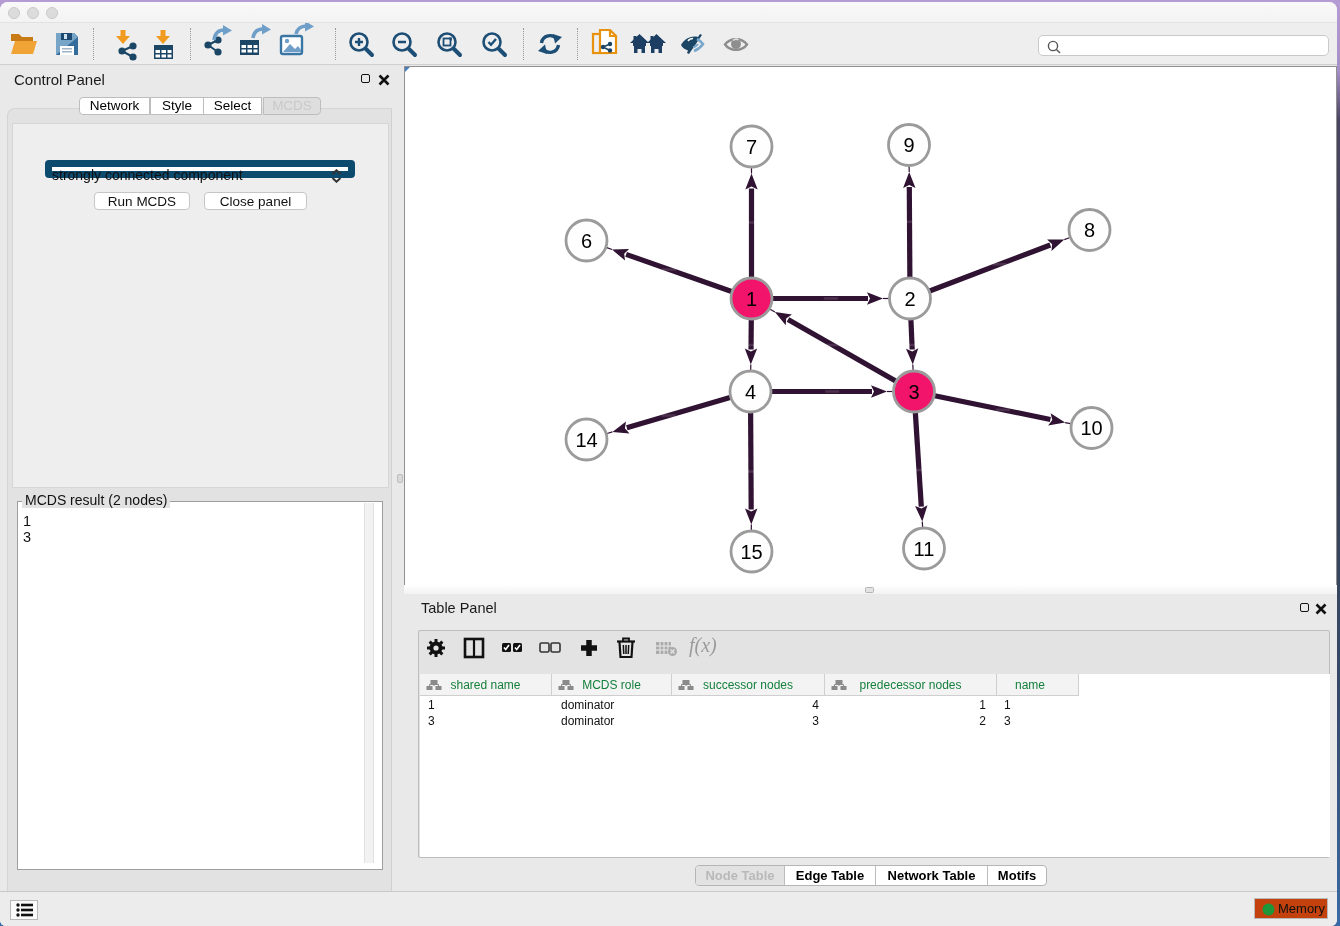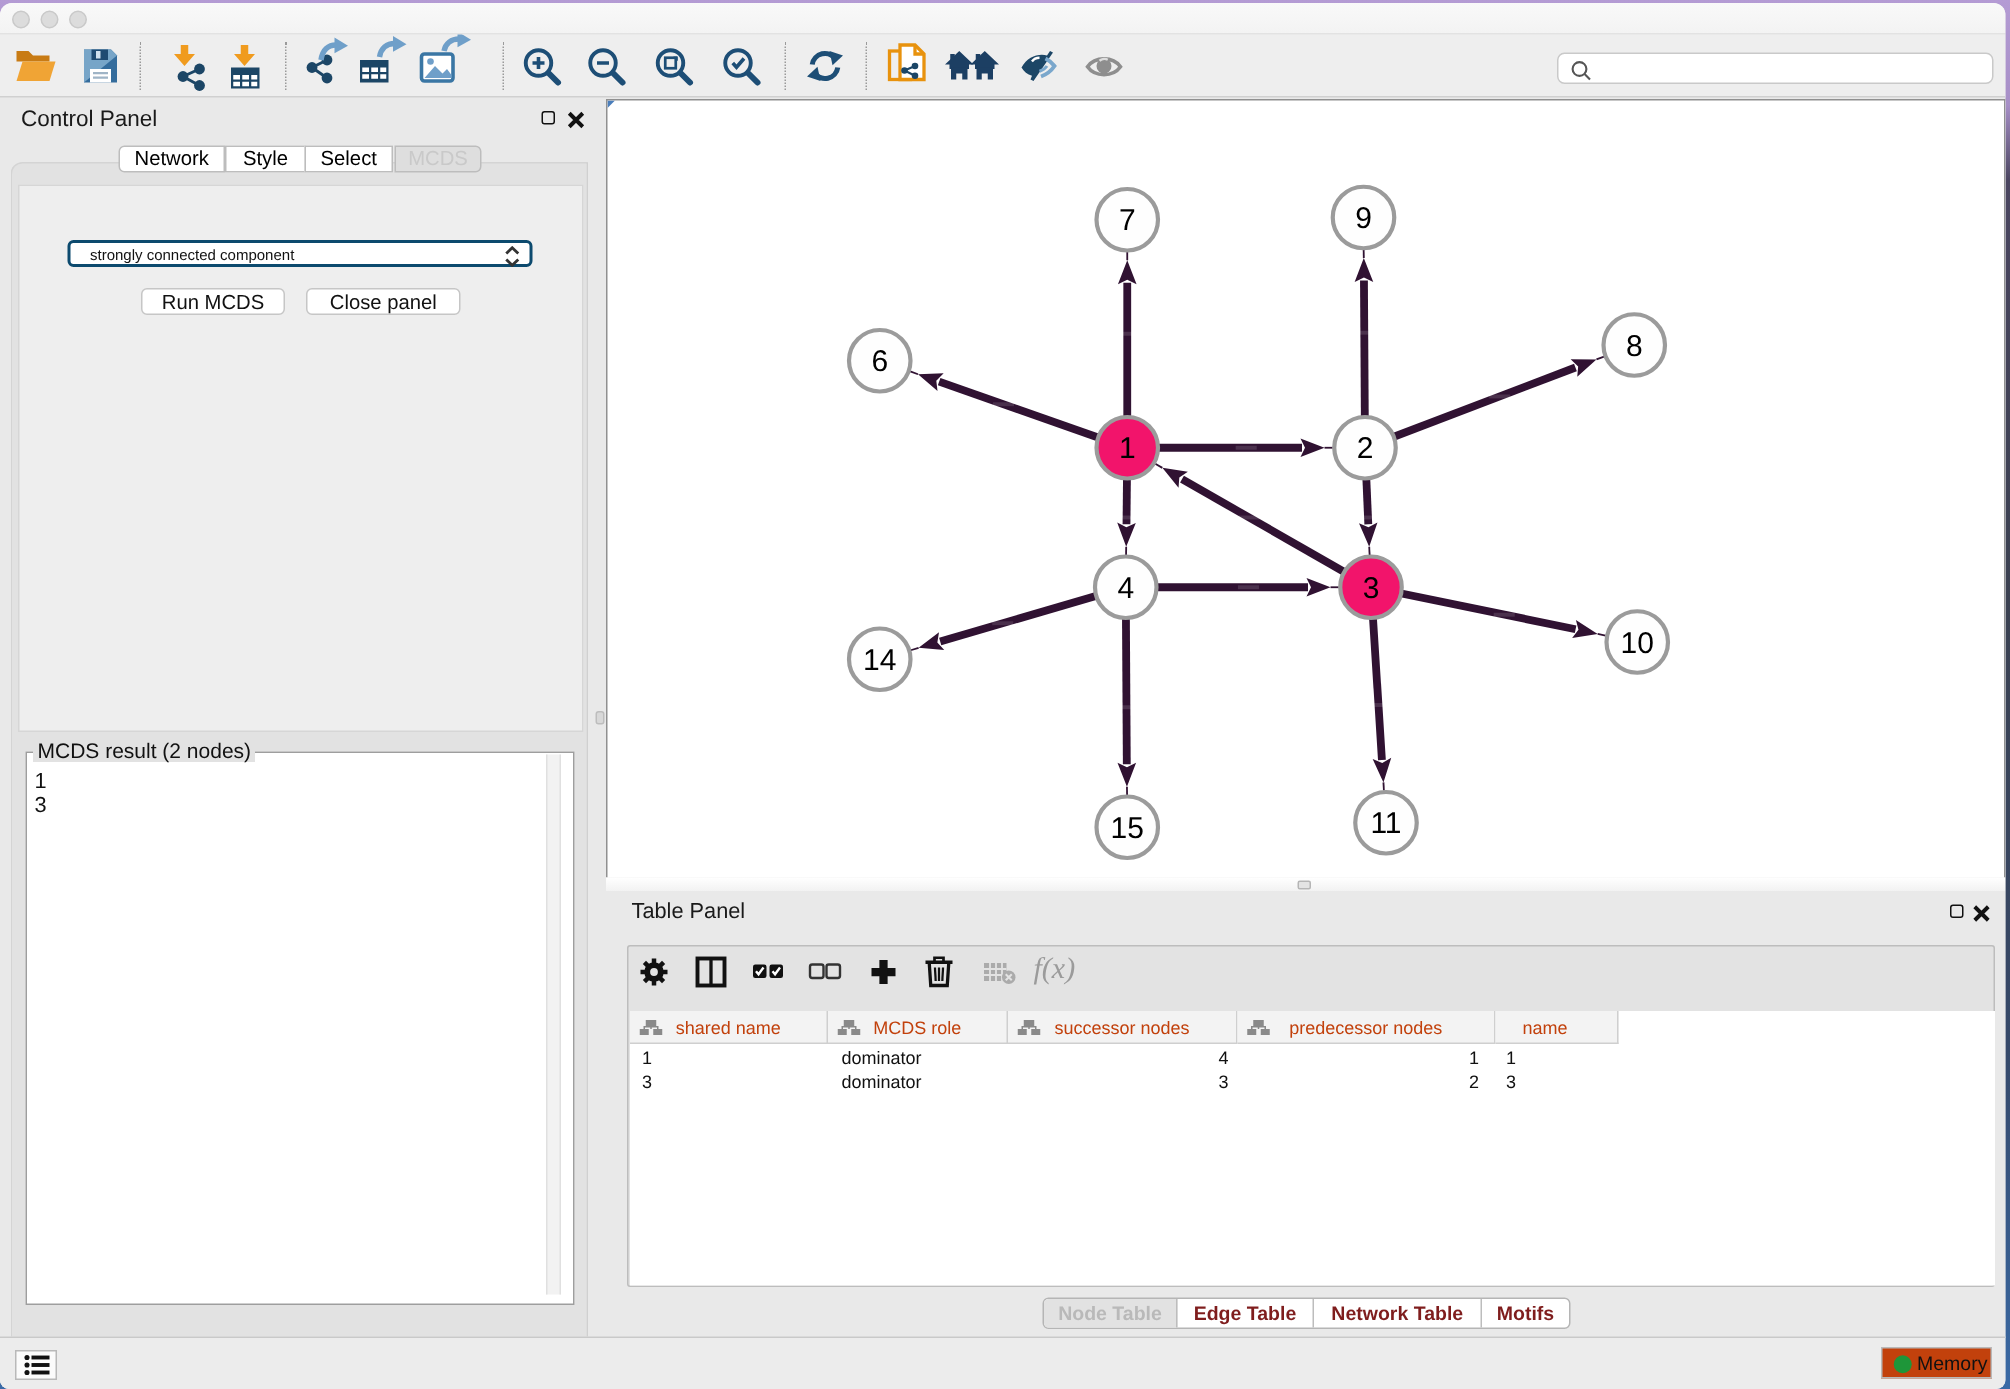--- a/index.html
+++ b/index.html
@@ -15,40 +15,40 @@
 
 #cpanel { position:absolute; left:0; top:64px; width:392px; height:884px; background:#e9e9e9; }
 #cp-title { position:absolute; left:14px; top:5px; font-size:15px; color:#1a1a1a; }
 .panel-float { position:absolute; width:9px; height:9px; border:1.5px solid #111; border-radius:2px; background:transparent; }
 .tabrow { position:absolute; height:22px; z-index:3; }
 .tab { position:absolute; top:0; height:18px; background:#ffffff; border:1px solid #bdbdbd; font-size:13.5px; color:#000; text-align:center; line-height:16px; }
 .tab.sel { background:#dedede; color:#c9c9c9; border-color:#bdbdbd; }
 #cp-outer { position:absolute; left:7px; top:42px; width:385px; height:784px; background:#e2e2e2; border-radius:8px 0 0 0; border-top:1px solid #d4d4d4; border-left:1px solid #d4d4d4; border-right:1px solid #d0d0d0; }
 #cp-inner { position:absolute; left:4px; top:14px; width:377px; height:365px; background:#eeeeee; border:1px solid #d6d6d6; }
 #opt-label { position:absolute; left:0; top:12px; width:100%; text-align:center; font-size:14px; color:#111; }
-#dropdown { position:absolute; left:32px; top:36px; width:310px; height:18px; background:#ffffff; border:2px solid #0c4a6e; border-radius:4px; font-size:10px; color:#111; line-height:17px; padding-left:13px; }
+#dropdown { position:absolute; left:32px; top:36px; width:310px; height:18px; background:#ffffff; border:7px solid #0c4a6e; border-radius:4px; font-size:14px; color:#111; line-height:17px; }
 .btn { position:absolute; height:18px; background:#ffffff; border:1px solid #c6c6c6; border-radius:4px; font-size:13.5px; color:#111; text-align:center; line-height:17px; }
 #fieldset { position:absolute; left:9px; top:392px; width:366px; height:369px; border:1px solid #9e9e9e; background:#ffffff; }
 #fieldset-legend { position:absolute; left:4px; top:-10px; background:#e2e2e2; padding:0 3px; font-size:14px; color:#111; }
 #scrollstrip { position:absolute; right:8px; top:1px; width:10px; height:360px; background:#f2f2f2; border-left:1px solid #e0e0e0; border-right:1px solid #e0e0e0; }
 
 #netwin { position:absolute; left:404px; top:64px; width:933px; height:519px; border:1px solid #909090; border-bottom:none; background:#ffffff; }
 #net-titlebar { position:absolute; left:0; top:0; width:931px; height:21px; background:linear-gradient(#ececec,#d6d6d6); border-bottom:1px solid #ababab; }
 #net-title { position:absolute; top:1px; width:100%; text-align:center; font-size:15.5px; font-weight:bold; color:#1a1a1a; }
 .tl { position:absolute; top:4px; width:13px; height:13px; border-radius:50%; }
 
 #tpanel { position:absolute; left:404px; top:592px; width:933px; height:298px; background:#e9e9e9; }
 #tp-title { position:absolute; left:17px; top:6px; font-size:14.5px; color:#1a1a1a; }
 #tp-box { position:absolute; left:14px; top:36px; width:912px; height:228px; background:#e3e3e3; border:1px solid #bdbdbd; border-radius:2px; }
 #tp-white { position:absolute; left:1px; top:43px; width:910px; height:183px; background:#ffffff; }
-.th { position:absolute; top:0; height:22px; background:#f3f3f3; border-right:1px solid #cfcfcf; border-bottom:1px solid #cfcfcf; font-size:12px; color:#c2410c; }
+.th { position:absolute; top:0; height:22px; background:#f3f3f3; border-right:1px solid #cfcfcf; border-bottom:1px solid #cfcfcf; font-size:12px; color:#15803d; }
 .th span { display:block; text-align:center; margin-top:4px; }
 .td { position:absolute; font-size:12px; color:#111; }
 .bottomtabs { position:absolute; top:271px; left:291px; height:21px; border:1px solid #b5b5b5; border-radius:4px; background:#ffffff; overflow:hidden; }
-.btab { position:absolute; top:0; height:21px; font-size:13px; font-weight:bold; color:#7f1d1d; text-align:center; line-height:19px; border-right:1px solid #bdbdbd; }
+.btab { position:absolute; top:0; height:21px; font-size:13px; font-weight:bold; color:#000000; text-align:center; line-height:19px; border-right:1px solid #bdbdbd; }
 .btab.sel { background:#e2e2e2; color:#b9b9b9; }
 
 #statusbar { position:absolute; left:0; top:889px; width:1337px; height:35px; background:#ececec; border-top:1px solid #c9c9c9; }
 #listbtn { position:absolute; left:10px; top:8px; width:28px; height:20px; background:#fbfbfb; border:1px solid #b9b9b9; }
 #membtn { position:absolute; left:1254px; top:6px; width:74px; height:21px; background:#c2410c; border:1px solid #b9b9b9; font-size:12px; color:#111; }
 </style>
 </head>
 <body>
 <div id="win">
   <div id="titlebar">

